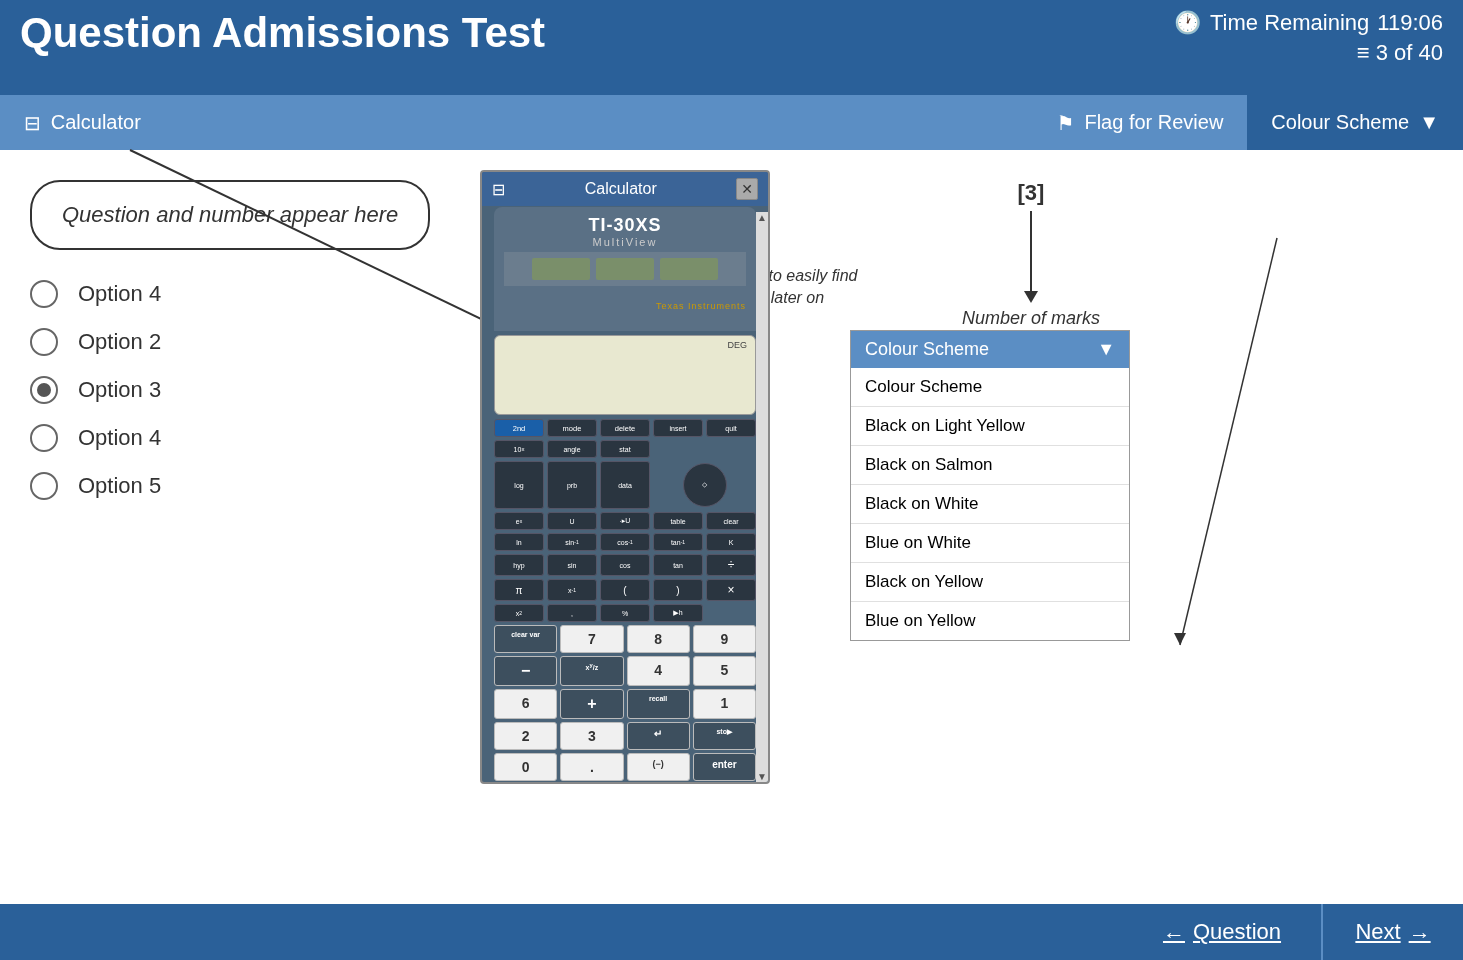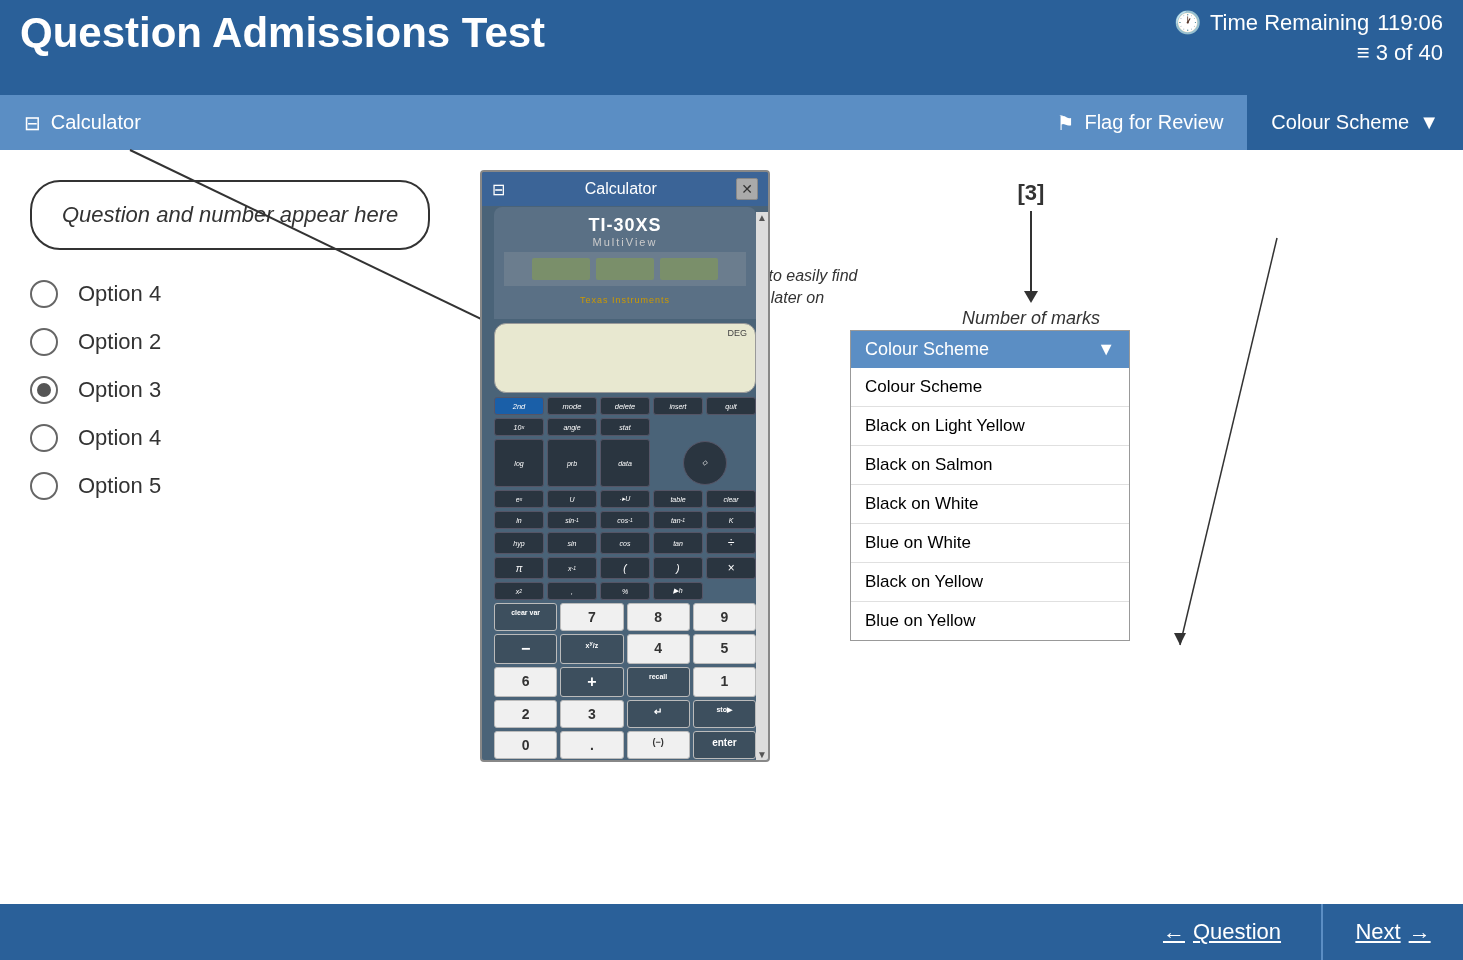--- a/index.html
+++ b/index.html
@@ -284,29 +284,29 @@
     }
     .calc-display-slot {
       background: #7a8f6a;
       width: 58px;
       height: 22px;
       border-radius: 2px;
     }
     #calc-brand-name {
       color: #cc9900;
       font-size: 9px;
-      text-align: center;
-      margin: 9px 0;
+      text-align: right;
+      margin: 15px 0;
       letter-spacing: 1px;
     }
     #calc-screen {
       background: #e8e8d0;
       margin: 4px 0;
-      height: 70px;
-      border-radius: 12px;
+      height: 80px;
+      border-radius: 6px;
       border: 1px solid #999;
       position: relative;
       display: flex;
       align-items: flex-start;
       justify-content: flex-end;
       padding: 4px 8px;
       font-size: 11px;
       color: #555;
     }
     #calc-buttons {
@@ -321,21 +321,20 @@
       font-size: 7.5px;
       padding: 3px 2px;
       border-radius: 3px;
       text-align: center;
       cursor: pointer;
       min-height: 18px;
       display: flex;
       align-items: center;
       justify-content: center;
       border: 1px solid #556;
-      font-style: italic;
     }
     .calc-btn.blue { background: #1a5fa8; }
     .calc-btn.dark { background: #2a3540; }
     #calc-numpad {
       display: grid;
       grid-template-columns: repeat(4, 1fr);
       gap: 3px;
       margin-top: 3px;
     }
     .calc-num-btn {

